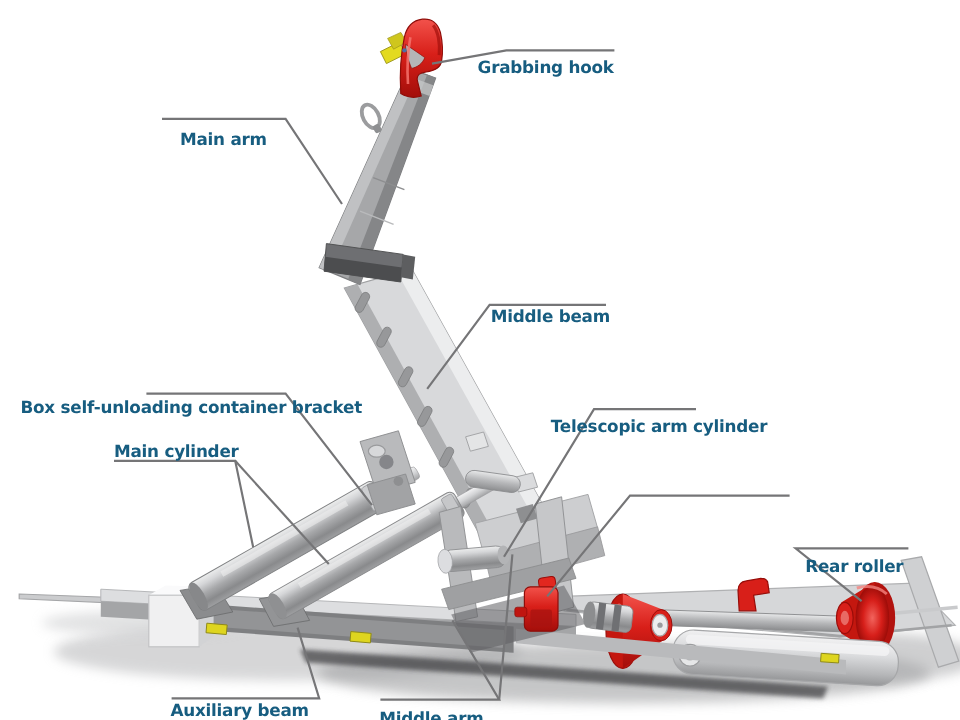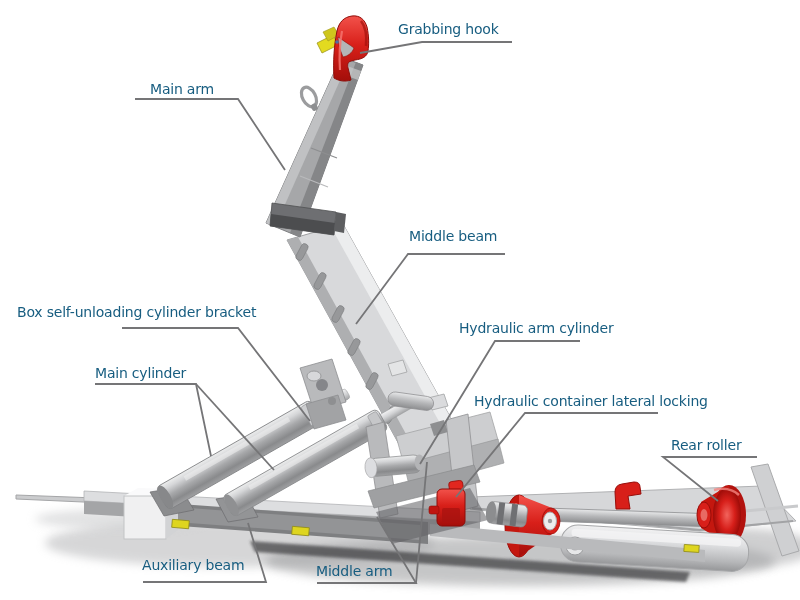--- a/index.html
+++ b/index.html
@@ -1,21 +1,21 @@
 <!DOCTYPE html>
 <html><head>
 <meta charset="utf-8">
 <style>
   html,body{margin:0;padding:0;background:#ffffff;}
   body{font-family:"DejaVu Sans","Liberation Sans",sans-serif;}
   .stage{position:relative;width:800px;height:600px;overflow:hidden;background:#ffffff;}
   .machine-svg{position:absolute;left:0;top:0;}
   .leader-svg{position:absolute;left:0;top:0;pointer-events:none;}
   .labels{position:absolute;left:0;top:0;width:800px;height:600px;pointer-events:none;}
-  .lbl{position:absolute;font-size:14px;font-weight:400;white-space:nowrap;letter-spacing:-0.2px;line-height:1.15;}
+  .lbl{position:absolute;font-size:14px;font-weight:700;white-space:nowrap;letter-spacing:-0.2px;line-height:1.15;margin-top:28px;}
 </style>
 </head>
 <body>
 
 <div class="stage">
 
   <svg class="machine-svg" width="800" height="600" viewBox="0 0 800 600">
     <defs>
       <linearGradient id="cylG" x1="0" y1="0" x2="0" y2="1">
         <stop offset="0" stop-color="#eceded"></stop>
@@ -257,21 +257,20 @@
       <polyline points="196,384 274,470" fill="none" stroke="#757577" stroke-width="1.8"></polyline>
       <polyline points="143,582 266,582 248,523" fill="none" stroke="#757577" stroke-width="1.8"></polyline>
       <polyline points="317,583 416,583 377,517" fill="none" stroke="#757577" stroke-width="1.8"></polyline>
       <polyline points="416,583 427,462" fill="none" stroke="#757577" stroke-width="1.8"></polyline>
     </svg>
 
   <div class="labels" style="color: rgb(23, 93, 128);">
       <div class="lbl" style="left: 398px; top: 21px;">Grabbing hook</div>
       <div class="lbl" style="left: 150px; top: 81px;">Main arm</div>
       <div class="lbl" style="left: 409px; top: 228px;">Middle beam</div>
-      <div class="lbl" style="left: 459px; top: 320px;">Hydraulic arm cylinder</div>
-      <div class="lbl" style="left: 474px; top: 393px;">Hydraulic container lateral locking</div>
+      <div class="lbl" style="left: 459px; top: 320px;">Telescopic arm cylinder</div>
       <div class="lbl" style="left: 671px; top: 437px;">Rear roller</div>
-      <div class="lbl" style="left: 17px; top: 304px;">Box self-unloading cylinder bracket</div>
-      <div class="lbl" style="left: 95px; top: 365px;">Main cylinder</div>
+      <div class="lbl" style="left: 17px; top: 304px;">Box self-unloading container bracket</div>
+      <div class="lbl" style="left: 95px; top: 341px;">Main cylinder</div>
       <div class="lbl" style="left: 142px; top: 557px;">Auxiliary beam</div>
       <div class="lbl" style="left: 316px; top: 563px;">Middle arm</div>
     </div>
 </div>
 
 </body></html>

